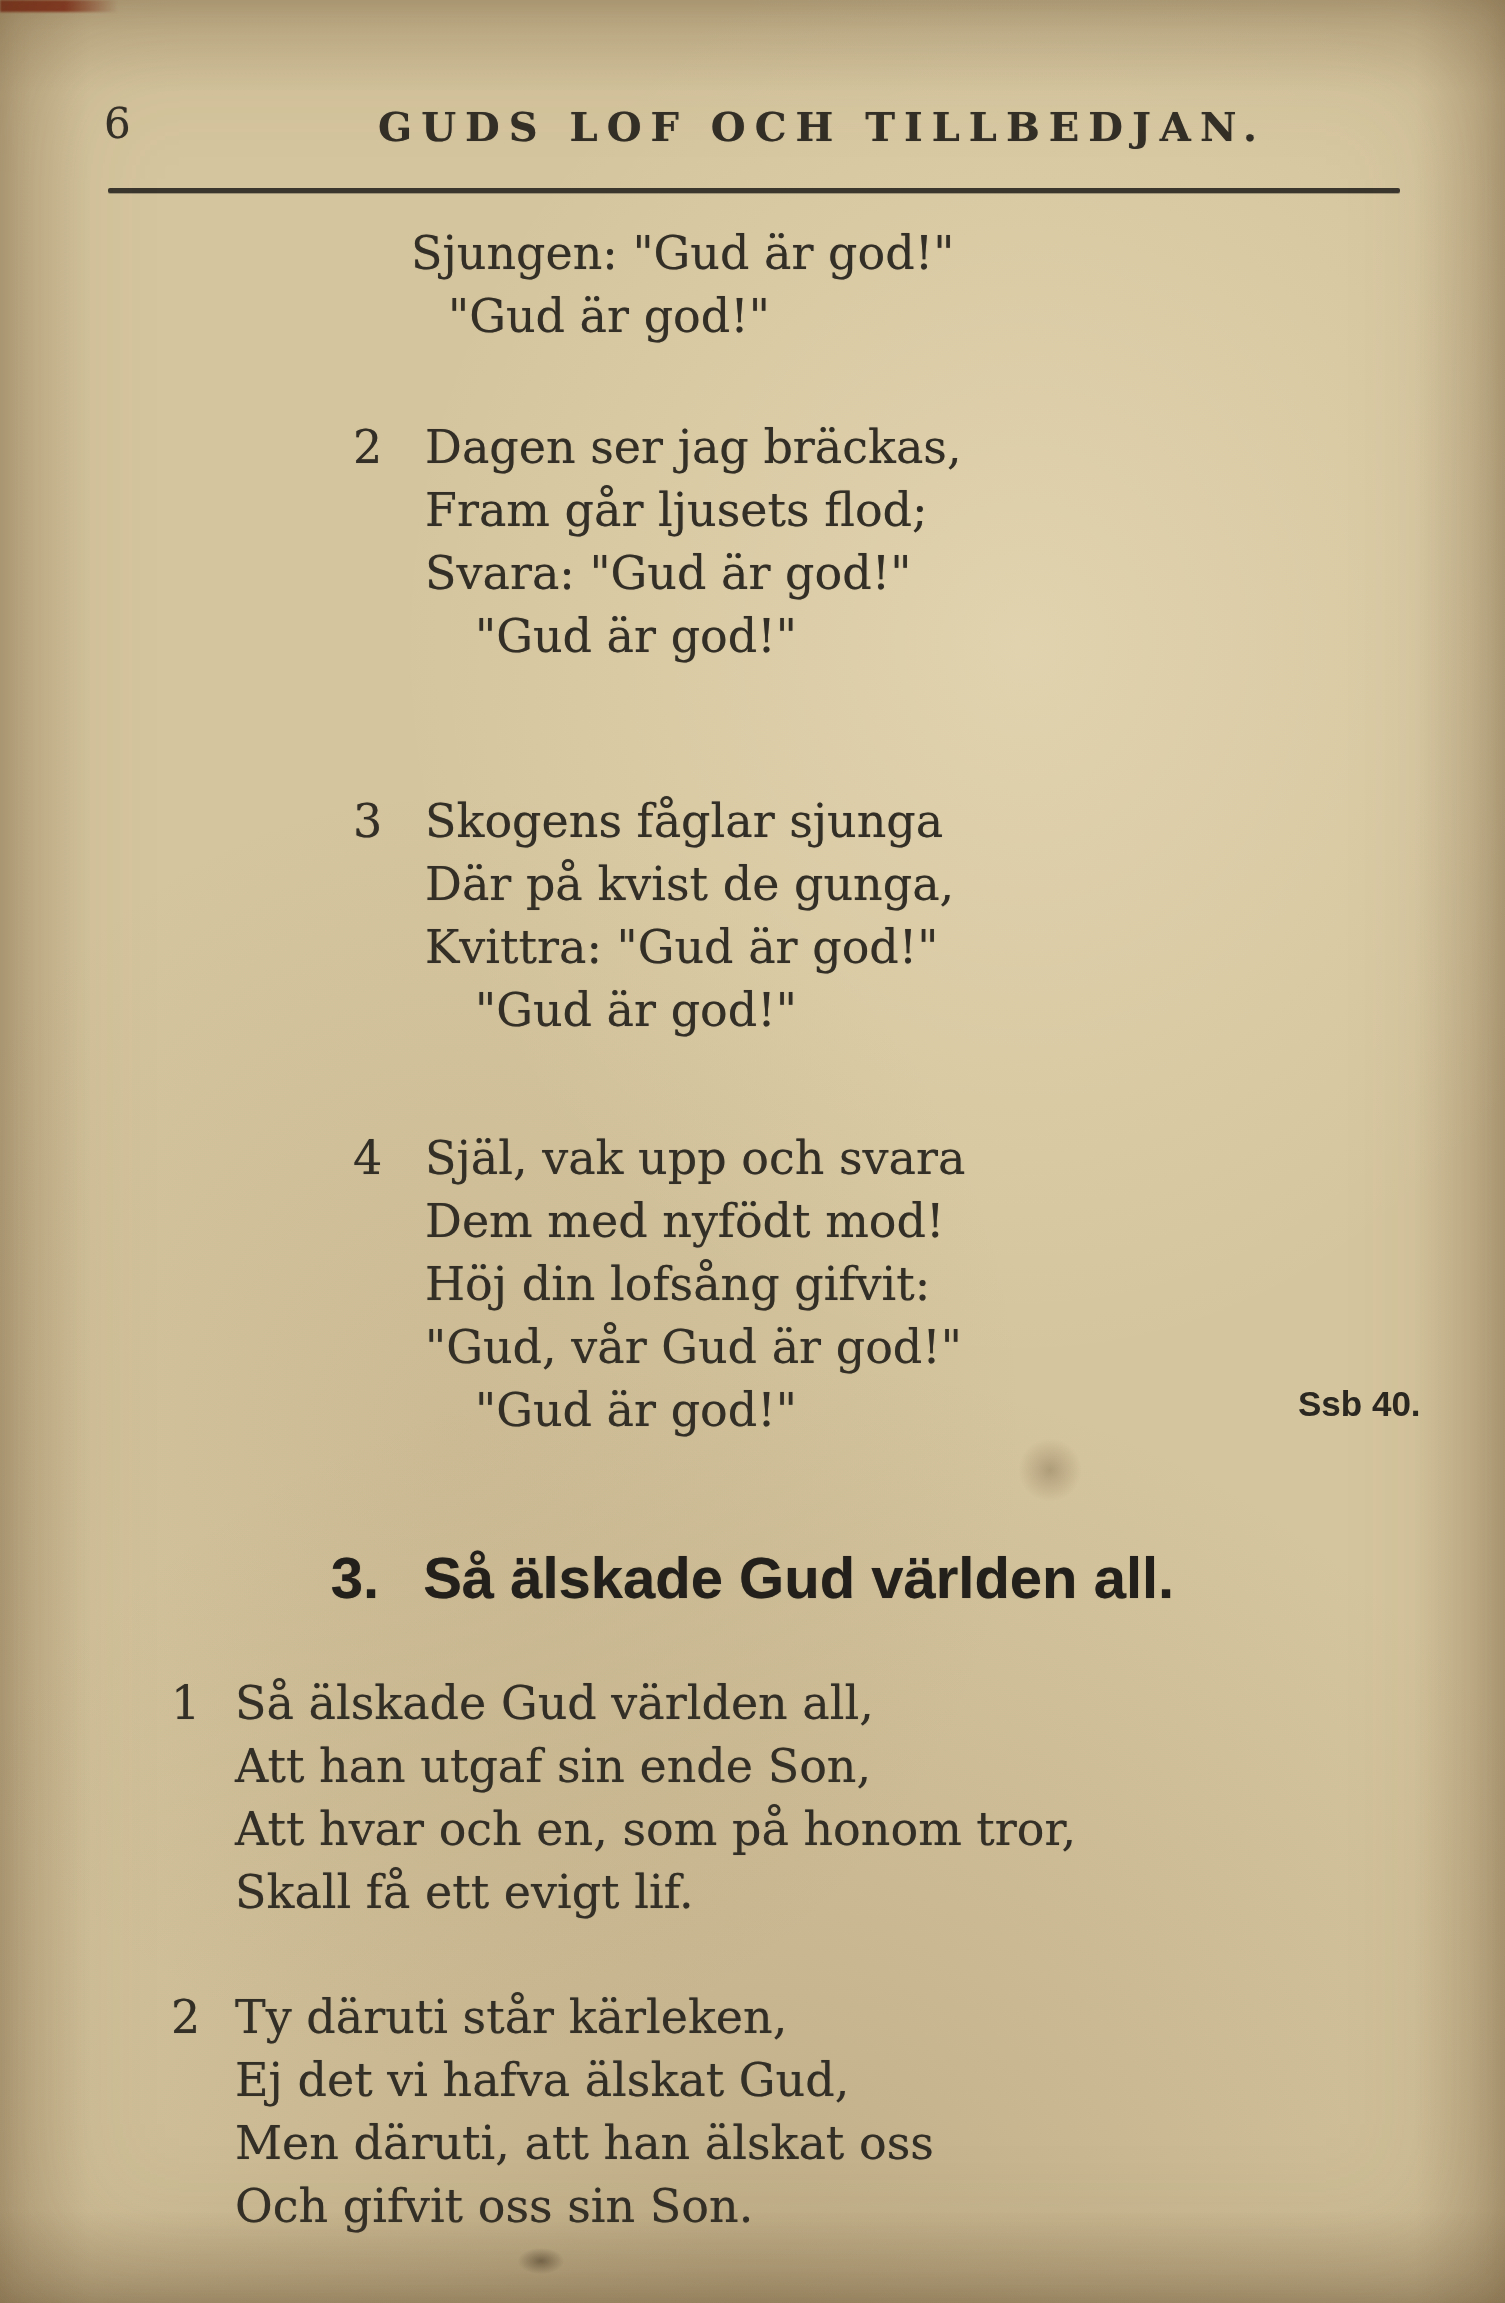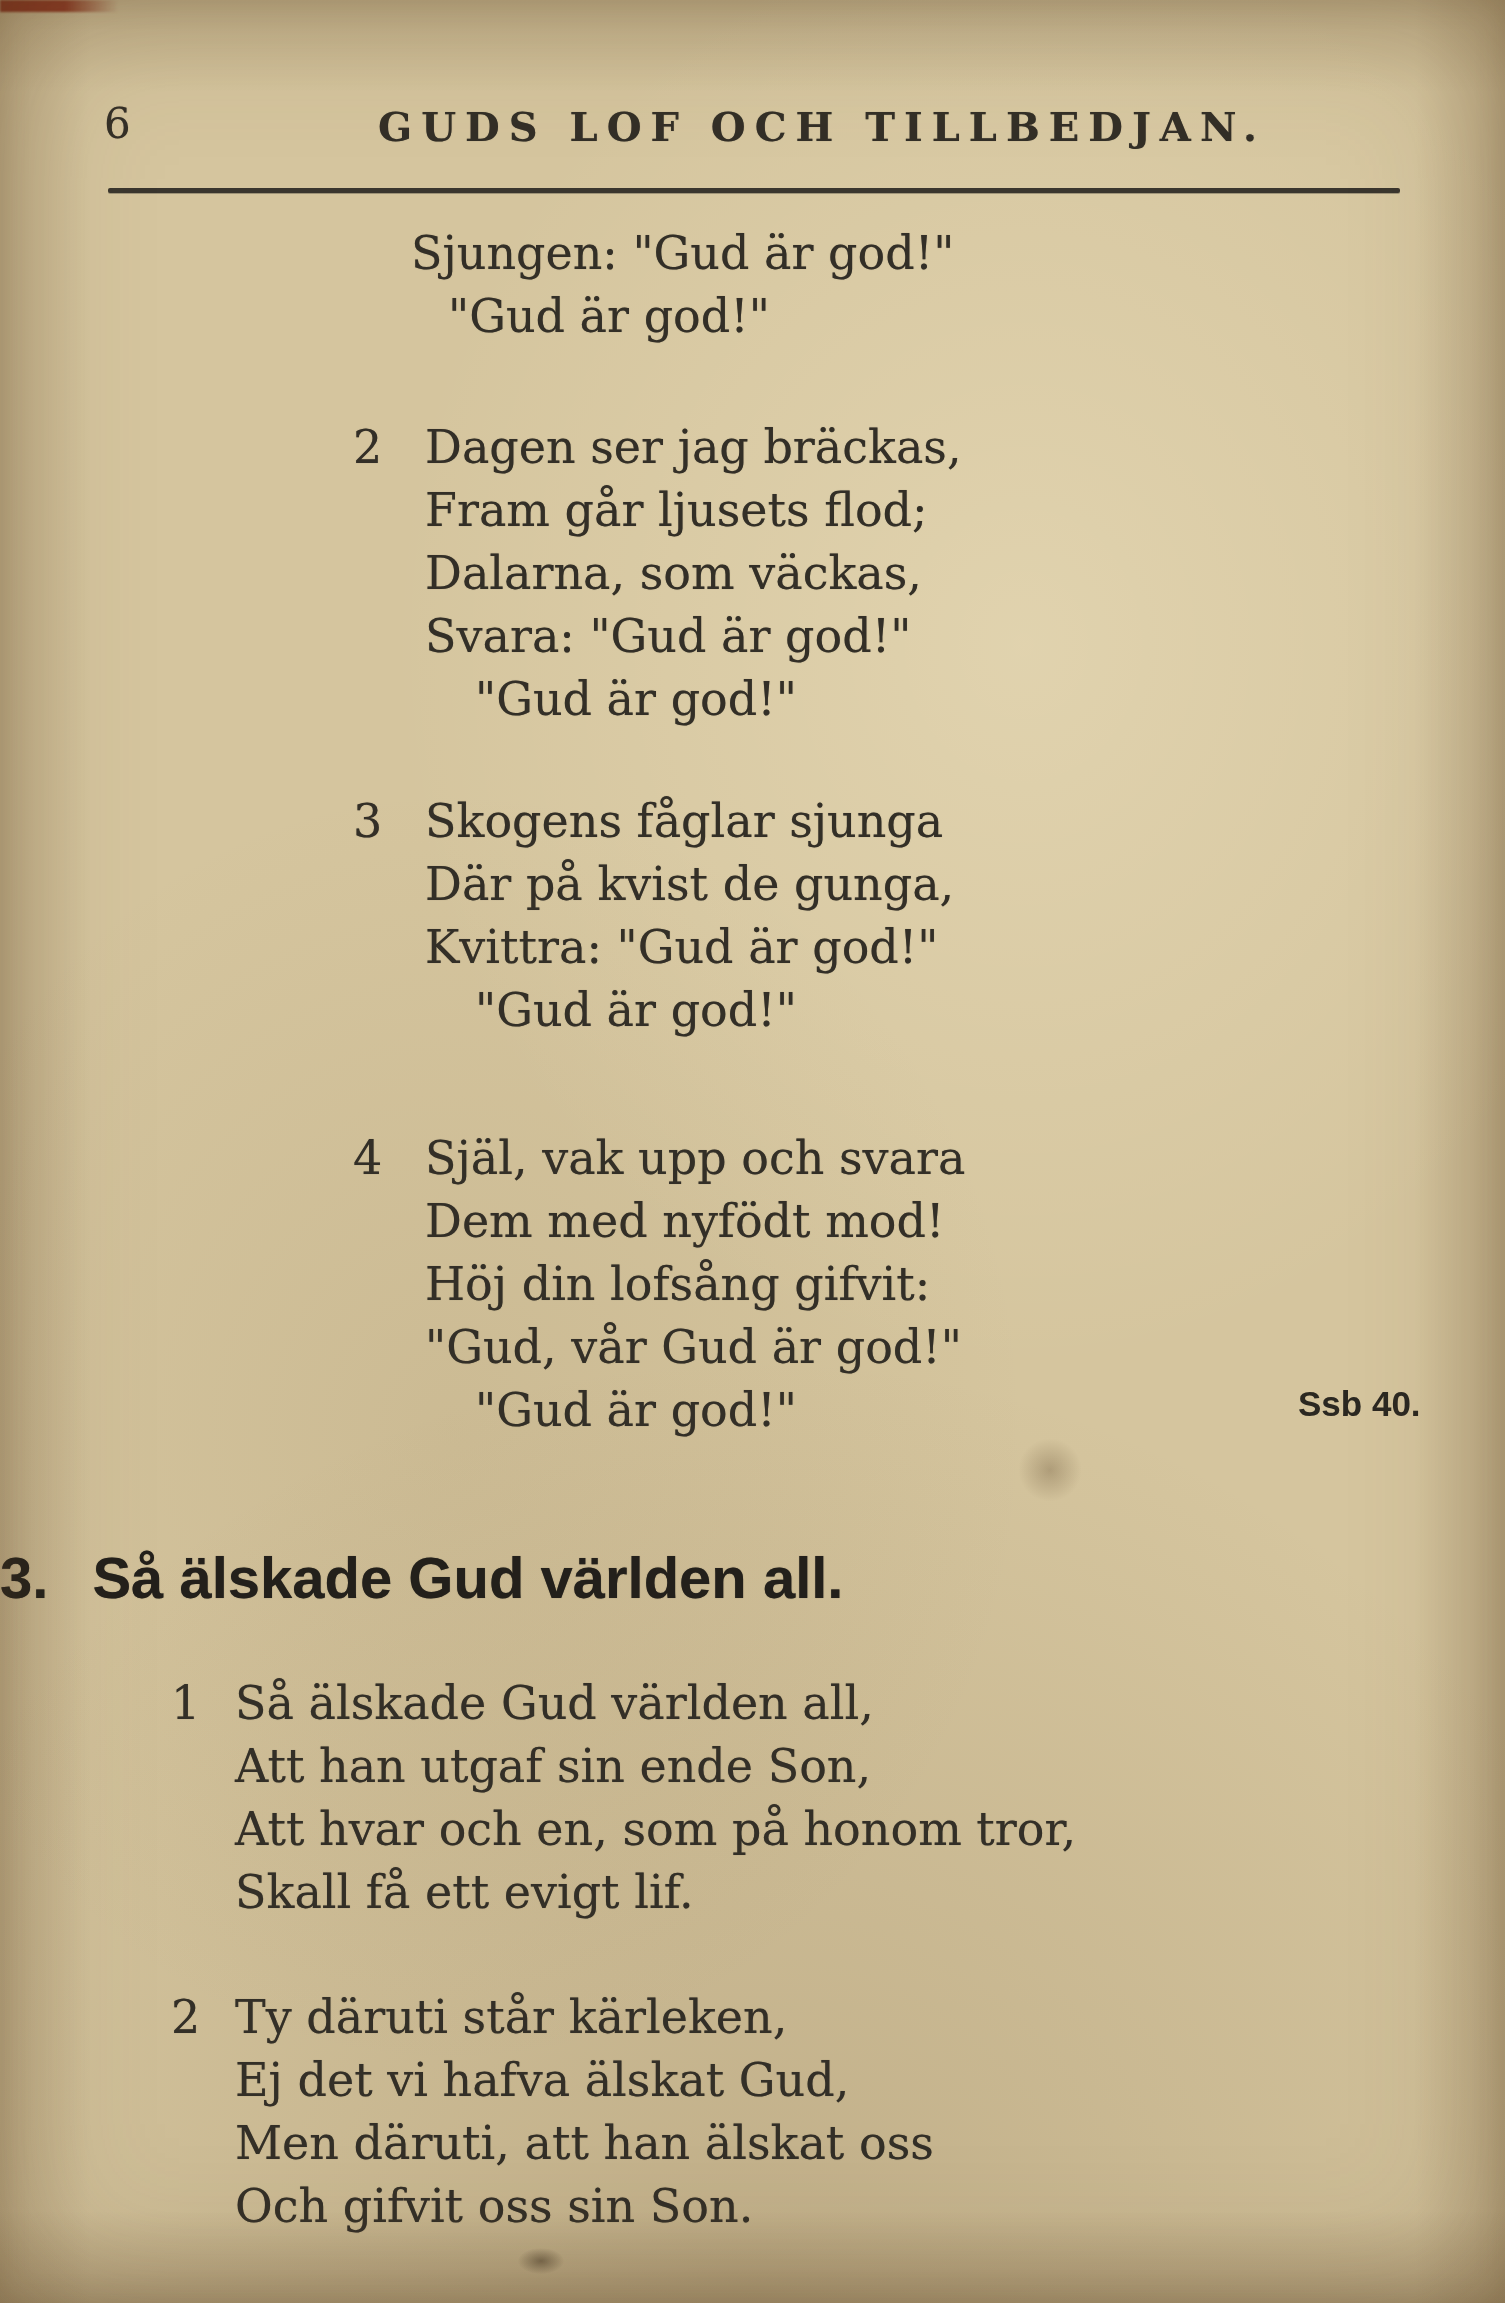--- a/index.html
+++ b/index.html
@@ -71,21 +71,21 @@
 
   .source-ref{
     position:absolute;left:1298px;top:1380px;
     font-family:"Liberation Sans","DejaVu Sans",sans-serif;
     font-weight:bold;font-size:35px;line-height:48px;
     color:#2b2821;
   }
 
   .hymn-title{
     position:absolute;left:0;right:0;top:1545px;
-    text-align:left;
+    text-align:center;
     font-family:"Liberation Sans","DejaVu Sans",sans-serif;
     font-weight:bold;font-size:58px;line-height:66px;
     color:#23201b;
     text-shadow:0 0 0.8px rgba(35,32,27,.6);
   }
   .hymn-title .num{margin-right:44px;}
 
   .verse-b1{left:171px;top:1672px;}
   .verse-b2{left:171px;top:1986px;}
 </style>
@@ -103,21 +103,20 @@
   <div class="header-rule"></div>
 
   <div class="line refrain-1 txt">Sjungen: "Gud är god!"</div>
   <div class="line refrain-2 txt">"Gud är god!"</div>
 
   <div class="verse hymn-a verse-c2">
     <div class="vnum txt">2</div>
     <div class="vlines">
       <div class="line txt">Dagen ser jag bräckas,</div>
       <div class="line txt">Fram går ljusets flod;</div>
-      <div class="line txt">Dalarna, som väckas,</div>
       <div class="line txt">Svara: "Gud är god!"</div>
       <div class="line echo txt">"Gud är god!"</div>
     </div>
   </div>
 
   <div class="verse hymn-a verse-c3">
     <div class="vnum txt">3</div>
     <div class="vlines">
       <div class="line txt">Skogens fåglar sjunga</div>
       <div class="line txt">Där på kvist de gunga,</div>

